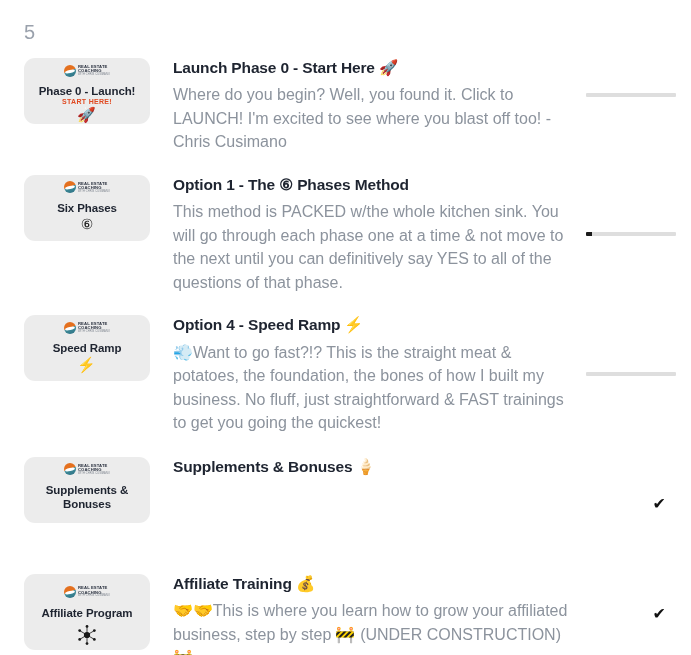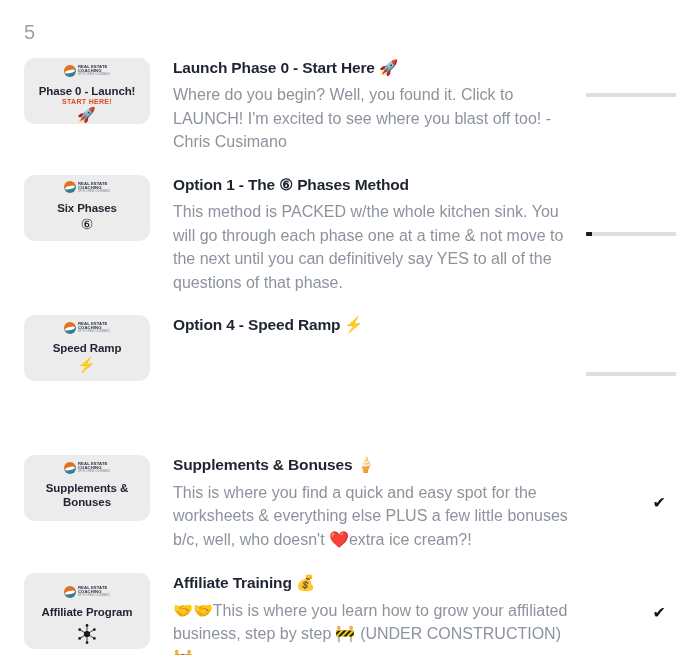--- a/index.html
+++ b/index.html
@@ -186,20 +186,21 @@
           </span>
         </div>
         <div class="thumb-title">Speed Ramp</div>
         <div class="thumb-glyph">⚡</div>
       </div>
       <div class="text-col">
         <div class="m-title">
           <span>Option 4 - Speed Ramp</span>
           <span class="emo">⚡</span>
         </div>
+        <div class="m-desc">💨Want to go fast?!? This is the straight meat &amp; potatoes, the foundation, the bones of how I built my business. No fluff, just straightforward &amp; FAST trainings to get you going the quickest!</div>
       </div>
       <div class="status" style="height:118px">
         <div class="progress">
             <i style="width:0%"></i>
           </div>
       </div>
     </div>
 
     <div class="module-row r4">
       <div class="thumb">
@@ -211,21 +212,20 @@
             <span class="brand-l3">WITH CHRIS CUSIMANO</span>
           </span>
         </div>
         <div class="thumb-title">Supplements &amp; Bonuses</div>
       </div>
       <div class="text-col">
         <div class="m-title">
           <span>Supplements &amp; Bonuses</span>
           <span class="emo">🍦</span>
         </div>
-        <div class="m-desc">This is where you find a quick and easy spot for the worksheets &amp; everything else PLUS a few little bonuses b/c, well, who doesn't ❤️extra ice cream?!</div>
       </div>
       <div class="status" style="height:95px">
         <div class="check">✔</div>
       </div>
     </div>
 
     <div class="module-row r5">
       <div class="thumb tall">
         <div class="brand">
           <span class="brand-mark"></span>

